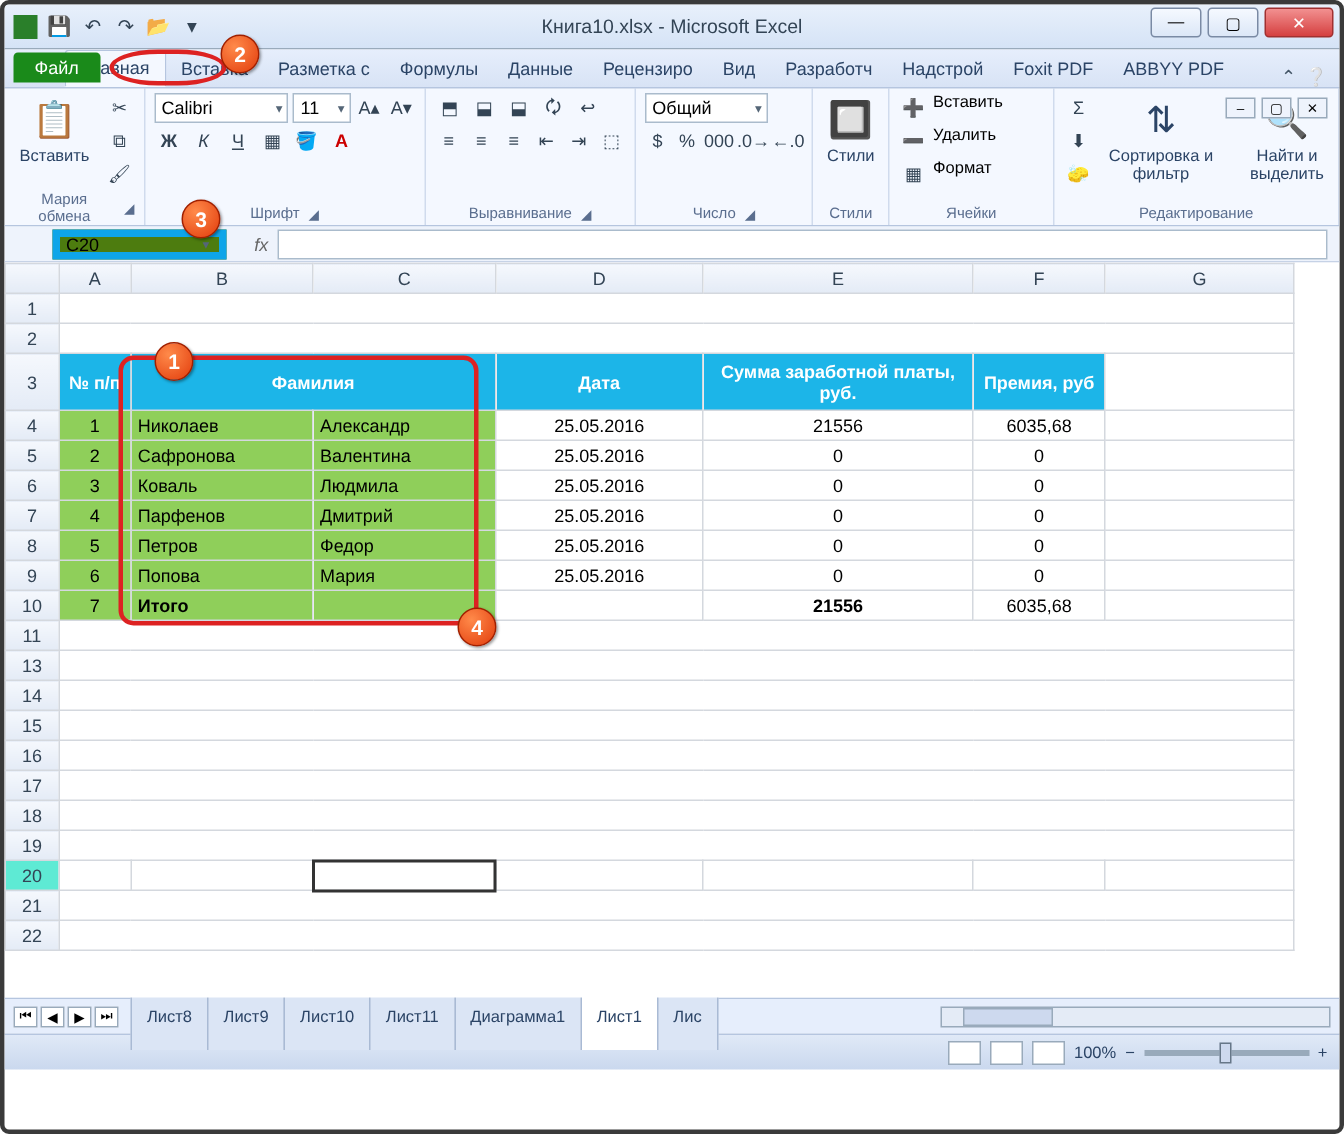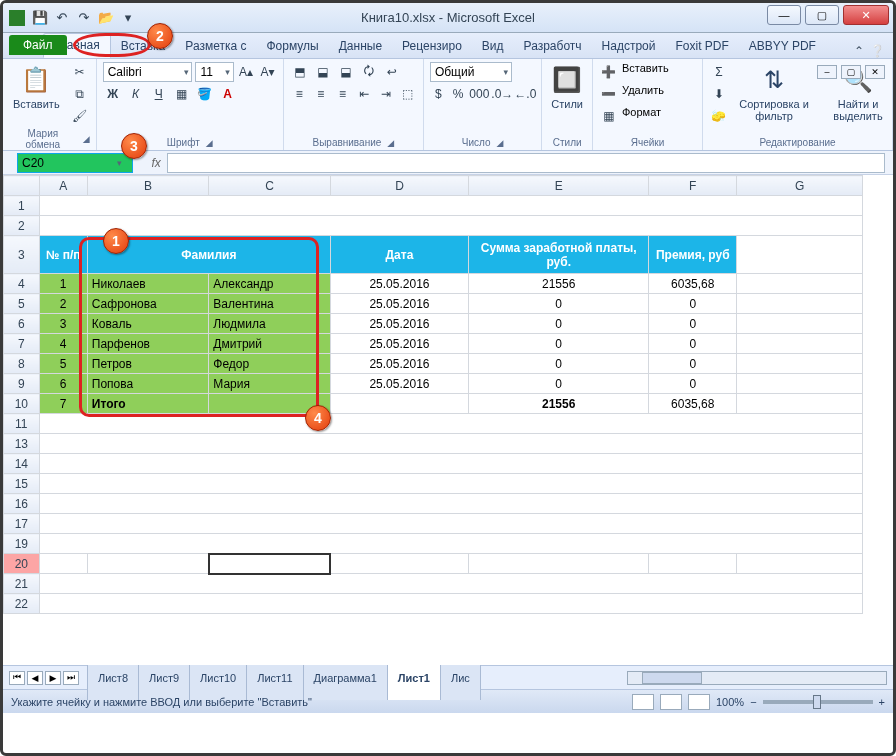--- a/index.html
+++ b/index.html
@@ -23,43 +23,43 @@
 .dlaunch { font-size:9px; color:#5a6e8f; }
 .group-body { display:flex; gap:6px; }
 .bigbtn { display:flex; flex-direction:column; align-items:center; gap:2px; padding:2px 4px; color:#2b4466; }
 .bigbtn .icon { width:32px; height:32px; display:flex; align-items:center; justify-content:center; font-size:24px; }
 .stack { display:flex; flex-direction:column; gap:2px; }
 .row { display:flex; gap:3px; align-items:flex-start; }
 .smbtn { width:20px; height:20px; border:1px solid transparent; border-radius:2px; display:flex; align-items:center; justify-content:center; font-size:12px; color:#345; }
 .combo { height:20px; border:1px solid #abc; background:#fff; display:flex; align-items:center; padding:0 14px 0 4px; font-size:12px; position:relative; }
 .combo::after { content:"▾"; position:absolute; right:3px; font-size:9px; color:#567; }
 .namebox-row { height:24px; background:#eef3fc; border-bottom:1px solid #c6d2e6; display:flex; align-items:center; font-size:12px; }
-.namebox { width:116px; height:20px; margin-left:14px; border:1px solid #0ea5e9; background:#22c55e; padding:0 4px; display:flex; align-items:center; }
+.namebox { width:116px; height:20px; margin-left:32px; border:5px solid #0ea5e9; background:#4d7c0f; padding:0 4px; display:flex; align-items:center; }
 .fx-label { margin-left:30px; font-style:italic; color:#666; }
 .fx-input { flex:1; height:20px; margin-left:6px; border:1px solid #abc; background:#fff; margin-right:8px; }
 .sheet-area { position:relative; height:490px; overflow:hidden; background:#fff; }
 table.grid { border-collapse:collapse; table-layout:fixed; width:860px; }
 table.grid th, table.grid td { border:1px solid #d4d8de; height:20px; font-size:12px; padding:0 4px; overflow:hidden; white-space:nowrap; }
 table.grid th { background:linear-gradient(#f5f8fd,#e4ebf6); color:#345; font-weight:normal; text-align:center; }
 table.grid th.rowh { width:34px; }
 .colA{width:46px}.colB{width:116px}.colC{width:116px}.colD{width:132px}.colE{width:172px}.colF{width:84px}.colG{width:120px}
 .hdr-cell { background:#1cb5e8; color:#fff; text-align:center; font-weight:bold; }
 .green-cell { background:#8fcf5a; }
 .centercell{ text-align:center; }
 .rownum { background:linear-gradient(#f5f8fd,#e4ebf6); text-align:center; color:#345; }
-.rownum.sel { background:#fca5a5; }
+.rownum.sel { background:#5eead4; }
 .sel-cell { outline:2px solid #333; outline-offset:-1px; }
 .annot-oval { position:absolute; border:3px solid #d22; border-radius:50%/60%; pointer-events:none; }
 .annot-rect { position:absolute; border:3px solid #d22; border-radius:10px; pointer-events:none; }
 .bubble { position:absolute; width:26px; height:26px; border-radius:50%; background:radial-gradient(circle at 35% 30%, #ff8a4a, #e23c0c); color:#fff; display:flex; align-items:center; justify-content:center; font-weight:bold; font-size:14px; box-shadow:1px 1px 2px rgba(0,0,0,.4); pointer-events:none; border:1px solid #a02000; }
 .sheet-tabs { height:24px; background:#e6eefc; border-top:1px solid #b5c5df; display:flex; align-items:center; font-size:11px; padding:0 6px; gap:0; }
 .sheet-tabs .nav { display:flex; gap:2px; margin-right:8px; }
 .sheet-tabs .nav span { width:16px; height:14px; border:1px solid #9ab; background:#fff; display:flex; align-items:center; justify-content:center; font-size:9px; }
 .sheet-tab { padding:16px 10px; background:#dbe5f5; border:1px solid #a9bad4; border-bottom:none; margin-right:-1px; color:#2b4466; }
-.sheet-tab.active { background:#fff; font-weight:bold; }
+.sheet-tab.active { background:#fff; font-weight:normal; }
 .hscroll { margin-left:auto; width:260px; height:14px; border:1px solid #9ab; background:#e4ebf6; position:relative; }
 .hscroll .thumb { position:absolute; left:14px; top:0; bottom:0; width:60px; background:#cdd9ee; border:1px solid #9ab; }
 .statusbar { height:24px; background:linear-gradient(#e0e9f7,#cad8ee); border-top:1px solid #b5c5df; display:flex; align-items:center; font-size:11px; padding:0 8px; color:#2b4466; }
 .statusbar .right { margin-left:auto; display:flex; gap:6px; align-items:center; }
 .viewbtn { width:22px; height:16px; border:1px solid #9ab; background:#fff; }
 .zoom-slider { width:110px; height:4px; background:#9ab; position:relative; }
 .zoom-slider .thumb { position:absolute; width:8px; height:14px; background:#cdd9ee; border:1px solid #678; top:-5px; left:50px; }
 .docwin { position:absolute; right:8px; top:32px; display:flex; gap:4px; }
 .docwin .mini { width:20px; height:14px; border:1px solid #9ab; background:#eef3fc; font-size:9px; display:flex; align-items:center; justify-content:center; }
 .brush-box { width:20px; height:20px; display:flex; align-items:center; justify-content:center; }
@@ -374,20 +374,24 @@
         </tr>
 <tr>
           <td class="rownum">16</td>
           <td colspan="7"></td>
         </tr>
 <tr>
           <td class="rownum">17</td>
           <td colspan="7"></td>
         </tr>
 <tr>
+          <td class="rownum">18</td>
+          <td colspan="7"></td>
+        </tr>
+<tr>
           <td class="rownum">19</td>
           <td colspan="7"></td>
         </tr>
 <tr>
           <td class="rownum sel">20</td>
           <td></td>
           <td></td>
           <td class="sel-cell"></td>
           <td></td>
           <td></td>
@@ -427,21 +431,20 @@
   <div class="sheet-tab">Лист11</div>
   <div class="sheet-tab">Диаграмма1</div>
   <div class="sheet-tab active">Лист1</div>
   <div class="sheet-tab">Лис</div>
   <div class="hscroll">
       <div class="thumb"></div>
     </div>
 </div>
 
 <div class="statusbar">
-  <span>Укажите ячейку и нажмите ВВОД или выберите "Вставить"</span>
   <div class="right">
     <div class="viewbtn"></div>
     <div class="viewbtn"></div>
     <div class="viewbtn"></div>
     <span>100%</span>
     <span>−</span>
     <div class="zoom-slider">
         <div class="thumb"></div>
       </div>
     <span>+</span>

